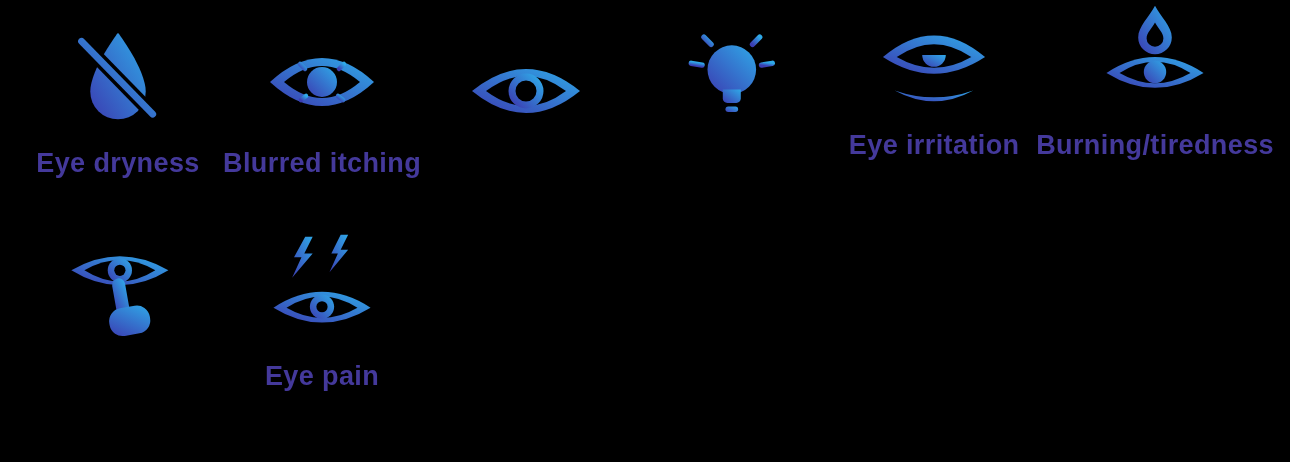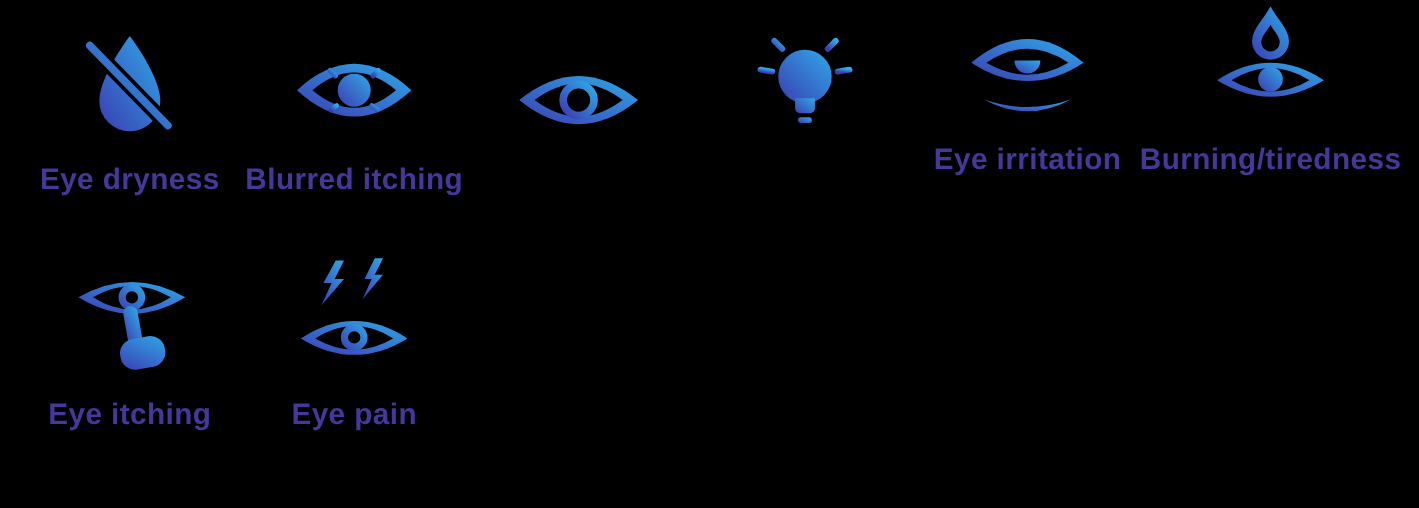--- a/index.html
+++ b/index.html
@@ -167,21 +167,20 @@
           <path d="M10 40 Q62 10 114 40 Q62 72 10 40 Z" fill="url(#g7)"></path>
           <path d="M24 40 Q62 18 100 40 Q62 64 24 40 Z" fill="#000"></path>
           <circle cx="62" cy="40" r="13" fill="url(#g7)"></circle>
           <circle cx="62" cy="40" r="6" fill="#000"></circle>
           <g transform="rotate(-10 66 80)">
             <rect x="58" y="48" width="14" height="44" rx="7" fill="url(#g7)"></rect>
             <rect x="48" y="80" width="44" height="30" rx="14" fill="url(#g7)"></rect>
           </g>
         </svg>
       </div>
-      <div class="label">Eye itching</div>
     </div>
 
     <div class="cell row2">
       <div class="icon-wrap">
         <svg width="118" height="112" viewBox="0 0 120 120">
           <defs>
               <linearGradient id="g8" x1="0%" y1="100%" x2="100%" y2="0%">
             <stop offset="0" stop-color="#3b3db2"></stop>
                 <stop offset="1" stop-color="#2fa9e8"></stop>
               </linearGradient>

